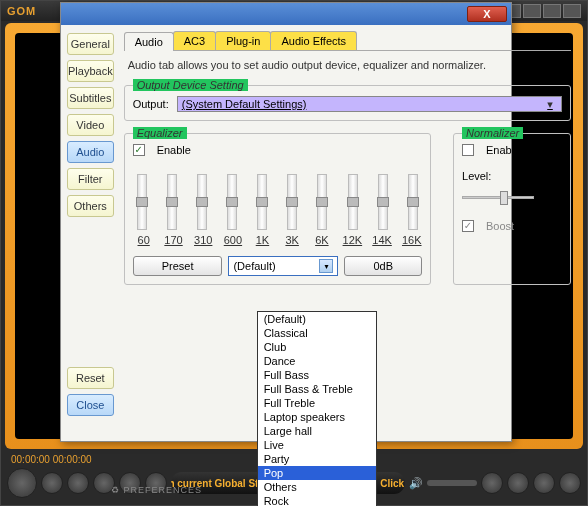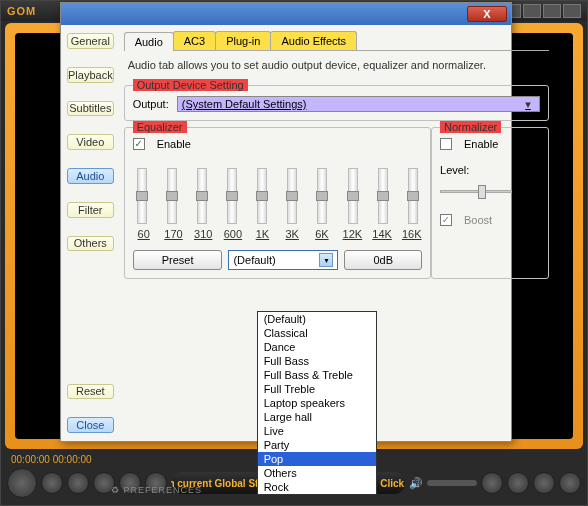--- a/index.html
+++ b/index.html
@@ -19,35 +19,35 @@
   .rbtn.big { width: 30px; height: 30px; }
   .marquee { flex: 1; height: 22px; background: linear-gradient(#333,#111); border-radius: 11px; color: #f7b030; display: flex; align-items: center; justify-content: center; font-size: 10px; font-weight: bold; overflow: hidden; white-space: nowrap; }
   .vol-slider { width: 50px; height: 6px; background: #555; border-radius: 3px; position: relative; }
 
   
   .dialog { position: absolute; top: 2px; left: 60px; width: 452px; height: 440px; background: #f4f4f0; border: 1px solid #888; box-shadow: 2px 2px 8px rgba(0,0,0,.4); }
   .dlg-title { height: 22px; background: linear-gradient(#5a8fd8,#3a6fc0); display: flex; align-items: center; padding: 0 4px; }
   .dlg-title .sp { flex: 1; }
   .closex { width: 40px; height: 16px; background: linear-gradient(#e06050,#b03020); border: 1px solid #802010; color: #fff; display: flex; align-items: center; justify-content: center; font-weight: bold; border-radius: 2px; }
   .dlg-body { display: flex; height: calc(100% - 22px); }
-  .sidebar { width: 78px; padding: 8px 6px; display: flex; flex-direction: column; gap: 18px; }
+  .sidebar { width: 78px; padding: 8px 6px; display: flex; flex-direction: column; gap: 5px; }
   .sbtn { height: 22px; background: linear-gradient(#fefeec,#f5f5d0); border: 1px solid #c8c890; border-radius: 3px; display: flex; align-items: center; justify-content: center; color: #333; cursor: pointer; }
   .sbtn.active { background: linear-gradient(#d8ecff,#b8d8f8); border-color: #6898d0; color: #205090; }
   .side-gap { height: 140px; }
   .main { flex: 1; padding: 6px 10px 10px 4px; position: relative; }
   .tabs { display: flex; border-bottom: 1px solid #aaa; }
   .tab { padding: 3px 10px; border: 1px solid #aaa; border-bottom: none; background: #fde047; border-radius: 3px 3px 0 0; margin-right: -1px; cursor: pointer; }
   .tab.active { background: #f4f4f0; position: relative; top: 1px; }
   .desc { padding: 8px 4px; color: #333; }
   .group { border: 1px solid #c0c0c0; border-radius: 3px; padding: 10px 8px 8px; margin-top: 6px; position: relative; }
-  .group-title { position: absolute; top: -7px; left: 8px; background: #ef4444; padding: 0 4px; color: #333; }
+  .group-title { position: absolute; top: -7px; left: 8px; background: #22c55e; padding: 0 4px; color: #333; font-style: italic; }
   .row { display: flex; align-items: center; gap: 8px; }
   .select { flex: 1; height: 16px; border: 1px solid #888; background: #c4b5fd; padding: 0 4px; display: flex; align-items: center; justify-content: space-between; cursor: pointer; text-decoration: underline; }
   .select .arrow { width: 14px; text-align: center; color: #333; }
-  .eq-norm { display: flex; gap: 0; margin-top: 0; }
+  .eq-norm { display: flex; gap: 22px; margin-top: 6px; }
   .eq-box { flex: 1; }
   .norm-box { width: 118px; }
   .chk { width: 12px; height: 12px; border: 1px solid #777; background: #fff; display: inline-flex; align-items: center; justify-content: center; margin-right: 4px; }
   .chk.on::after { content: "✓"; color: #2a7a2a; font-size: 10px; line-height: 10px; }
   .chk.gray.on::after { color: #888; }
   .eq-sliders { display: flex; gap: 6px; margin-top: 10px; height: 64px; align-items: flex-end; justify-content: space-between; padding: 0 4px; }
   .eqs { width: 10px; height: 56px; background: linear-gradient(to right,#ddd,#fff,#ddd); border: 1px solid #bbb; position: relative; }
   .eqs::after { content: ""; position: absolute; left: -2px; right: -2px; top: 22px; height: 8px; background: #bbb; border: 1px solid #888; }
   .eq-labels { display: flex; gap: 0; justify-content: space-between; margin-top: 4px; font-size: 9px; color: #333; padding: 0 2px; }
   .eq-labels span { width: 18px; text-align: center; text-decoration: underline; }
@@ -190,20 +190,21 @@
           <label class="row" style="margin-top:14px;color:#888">
             <span class="chk gray on"></span>
             <span>Boost</span>
           </label>
         </div>
       </div>
 
       <div class="dropdown" id="preset-dd">
           <div class="dd-item">(Default)</div>
           <div class="dd-item">Classical</div>
+          <div class="dd-item">Club</div>
           <div class="dd-item">Dance</div>
           <div class="dd-item">Full Bass</div>
           <div class="dd-item">Full Bass &amp; Treble</div>
           <div class="dd-item">Full Treble</div>
           <div class="dd-item">Laptop speakers</div>
           <div class="dd-item">Large hall</div>
           <div class="dd-item">Live</div>
           <div class="dd-item">Party</div>
           <div class="dd-item hl">Pop</div>
           <div class="dd-item">Others</div>

